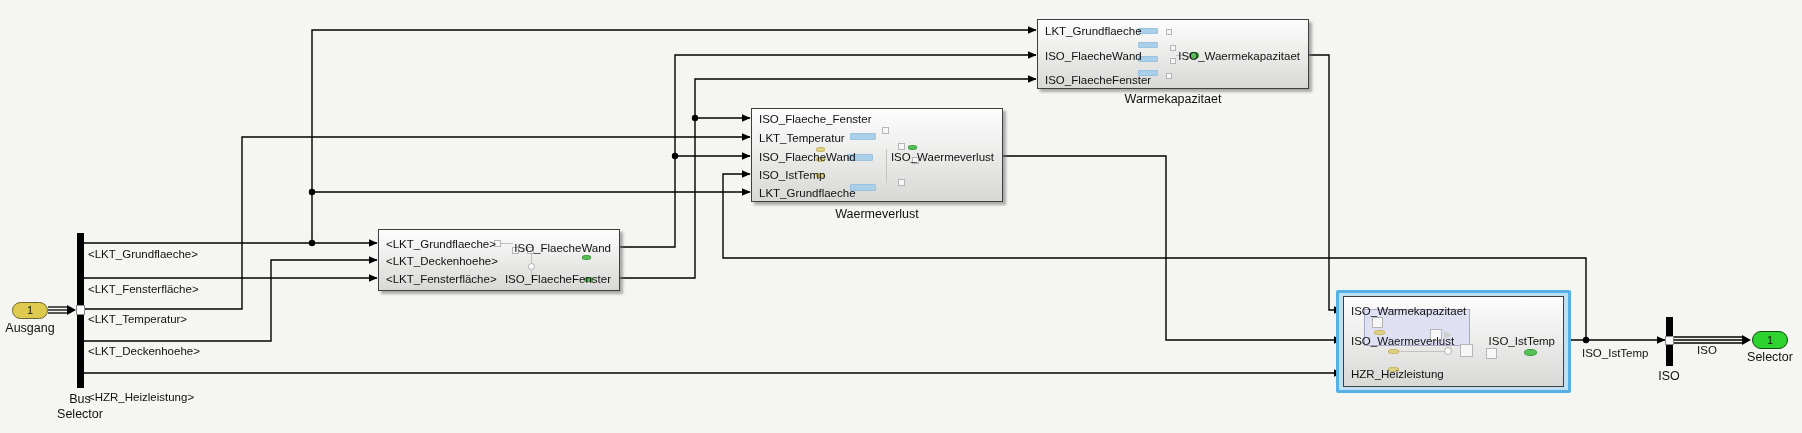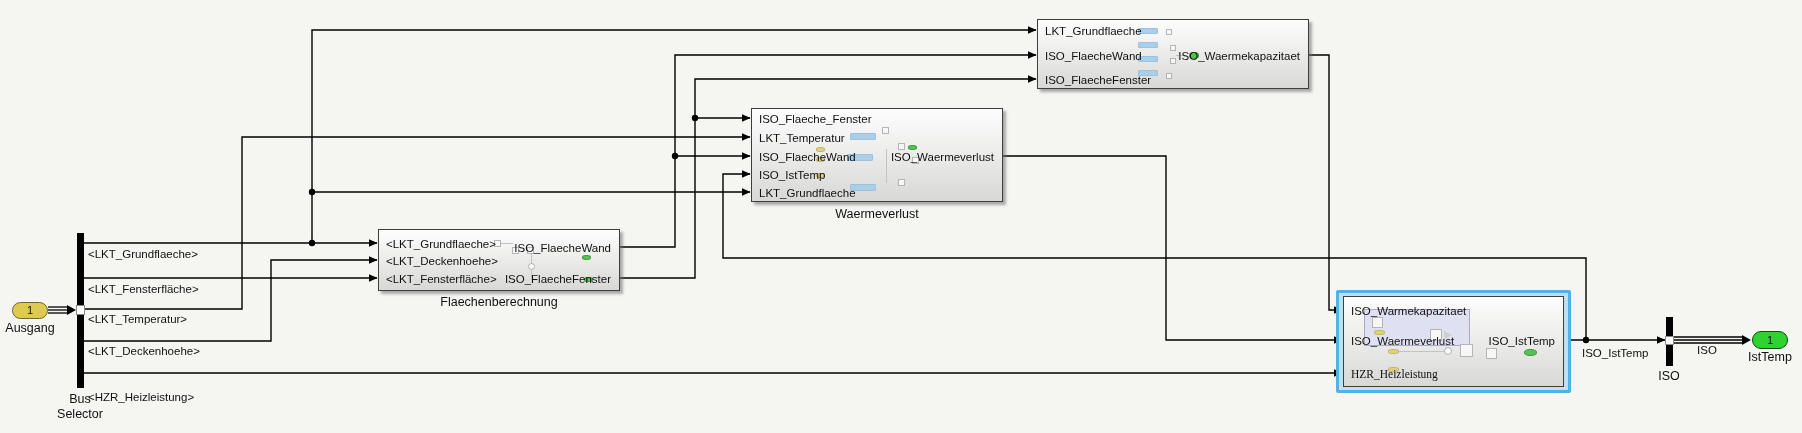--- a/index.html
+++ b/index.html
@@ -123,38 +123,38 @@
     <div class="pv pv-circ" style="left:149px;top:33px;width:7px;height:7px;"></div>
     <div class="pv pv-grn" style="left:203px;top:25px;width:9px;height:5px;"></div>
     <div class="pv pv-grn" style="left:205px;top:47px;width:9px;height:5px;"></div>
 
     <div class="pl in" style="top:14px;">&lt;LKT_Grundflaeche&gt;</div>
     <div class="pl in" style="top:31px;">&lt;LKT_Deckenhoehe&gt;</div>
     <div class="pl in" style="top:49px;">&lt;LKT_Fensterfläche&gt;</div>
     <div class="pl out" style="top:18px;">ISO_FlaecheWand</div>
     <div class="pl out" style="top:49px;">ISO_FlaecheFenster</div>
   </div>
-  <div class="caption" style="left:389px;top:295px;width:220px;">Flaechenberechnung</div>
 
   <div class="block" style="left:1037px;top:19px;width:272px;height:70px;">
     <div class="pv pv-bar" style="left:100px;top:8px;width:20px;height:6px;"></div>
     <div class="pv pv-bar" style="left:100px;top:22px;width:20px;height:6px;"></div>
     <div class="pv pv-bar" style="left:100px;top:36px;width:20px;height:6px;"></div>
     <div class="pv pv-bar" style="left:100px;top:50px;width:20px;height:6px;"></div>
     <div class="pv pv-sq" style="left:128px;top:9px;width:6px;height:6px;"></div>
     <div class="pv pv-sq" style="left:132px;top:25px;width:6px;height:6px;"></div>
     <div class="pv pv-sq" style="left:132px;top:38px;width:6px;height:6px;"></div>
     <div class="pv pv-sq" style="left:128px;top:53px;width:6px;height:6px;"></div>
     <div class="pv pv-line" style="left:138px;top:35px;width:10px;height:1px;"></div>
     <div class="pv pv-grn" style="left:151px;top:32px;width:10px;height:7px;"></div>
     <div class="pl in" style="top:11px;">LKT_Grundflaeche</div>
     <div class="pl in" style="top:36px;">ISO_FlaecheWand</div>
     <div class="pl in" style="top:60px;">ISO_FlaecheFenster</div>
     <div class="pl out" style="top:36px;">ISO_Waermekapazitaet</div>
   </div>
+  <div class="caption" style="left:1063px;top:92px;width:220px;">Warmekapazitaet</div>
 
   <div class="block" style="left:751px;top:108px;width:252px;height:94px;">
     <div class="pv pv-yel" style="left:64px;top:38px;width:9px;height:5px;"></div>
     <div class="pv pv-yel" style="left:64px;top:48px;width:9px;height:5px;"></div>
     <div class="pv pv-yel" style="left:64px;top:64px;width:9px;height:5px;"></div>
     <div class="pv pv-bar" style="left:98px;top:24px;width:26px;height:7px;"></div>
     <div class="pv pv-bar" style="left:95px;top:45px;width:26px;height:7px;"></div>
     <div class="pv pv-bar" style="left:98px;top:75px;width:26px;height:7px;"></div>
     <div class="pv pv-sq" style="left:130px;top:18px;width:7px;height:7px;"></div>
     <div class="pv pv-sq" style="left:146px;top:34px;width:7px;height:7px;"></div>
@@ -180,29 +180,29 @@
     <div class="pv pv-yel" style="left:44px;top:52px;width:11px;height:5px;"></div>
     <div class="pv pv-yel" style="left:44px;top:70px;width:11px;height:5px;"></div>
     <div class="pv pv-tri" style="left:100px;top:34px;"></div>
     <div class="pv pv-circ" style="left:100px;top:50px;width:8px;height:8px;"></div>
     <div class="pv pv-sq" style="left:116px;top:47px;width:13px;height:13px;"></div>
     <div class="pv pv-sq" style="left:142px;top:51px;width:11px;height:11px;"></div>
     <div class="pv pv-line" style="left:55px;top:54px;width:45px;height:1px;"></div>
     <div class="pv pv-grn" style="left:180px;top:52px;width:13px;height:7px;"></div>
     <div class="pl in" style="top:14px;">ISO_Warmekapazitaet</div>
     <div class="pl in" style="top:44px;">ISO_Waermeverlust</div>
-    <div class="pl in" style="top:77px;font-family:Liberation Serif, serif;">HZR_Heizleistung</div>
+    <div class="pl in" style="top:77px;">HZR_Heizleistung</div>
     <div class="pl out" style="top:44px;">ISO_IstTemp</div>
   </div>
 
   <div class="siglabel" style="left:1582px;top:347px;">ISO_IstTemp</div>
   <div class="siglabel" style="left:1687px;top:344px;width:40px;text-align:center;">ISO</div>
 
   <div class="busbar" style="left:1666px;top:317px;width:7px;height:49px;"></div>
   <div class="busport" style="left:1665px;top:336px;width:9px;height:9px;"></div>
   <div class="caption" style="left:1639px;top:369px;width:60px;">ISO</div>
 
   <div class="portblk" style="left:1752px;top:331px;width:36px;height:18px;background:#2fd32f;border:1.5px solid #0e4d0e;line-height:16px;">
     <span class="num">1</span>
   </div>
-  <div class="caption" style="left:1740px;top:350px;width:60px;">IstTemp</div>
+  <div class="caption" style="left:1740px;top:350px;width:60px;">Selector</div>
 
 </div>
 
 </body></html>

